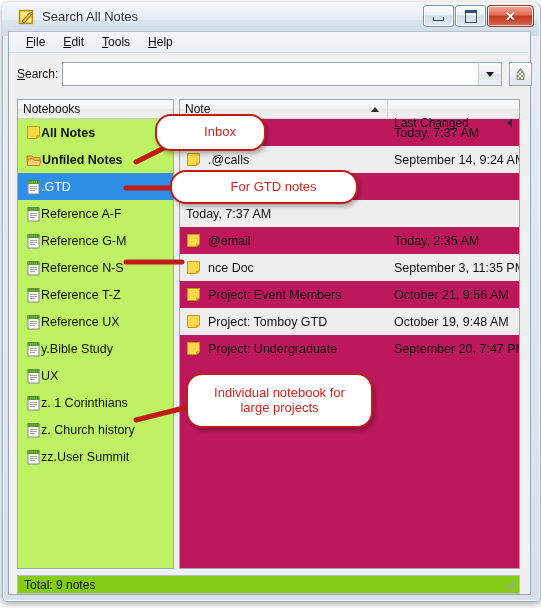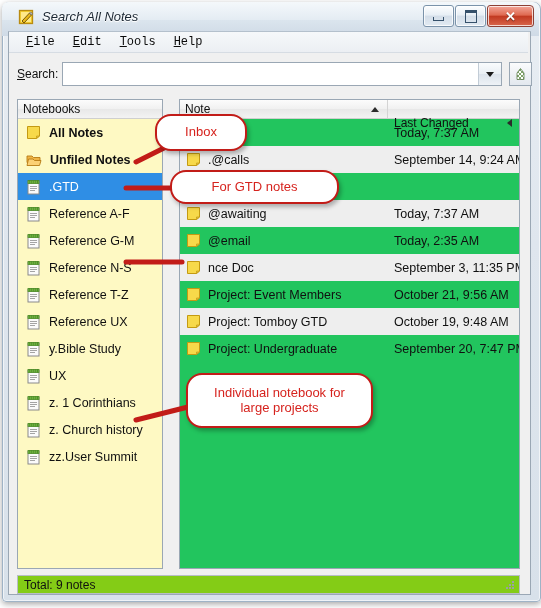--- a/index.html
+++ b/index.html
@@ -30,21 +30,20 @@
     position:absolute;left:0;top:0;width:537px;height:31px;
   }
   .title-icon{
     position:absolute;left:16px;top:7px;width:17px;height:17px;
   }
   .title-text{
     position:absolute;left:40px;top:7px;
     font-size:13px;color:#1b2733;
     text-shadow:0 0 3px #fff,0 0 5px #fff,0 1px 0 #fff;
     white-space:nowrap;
-    font-style:italic;
   }
   .wbtns{position:absolute;right:5px;top:3px;height:22px;display:flex;}
   .wbtn{
     width:29px;height:20px;margin-left:1px;
     border:1px solid #7b93aa;border-radius:3px;
     background:linear-gradient(to bottom,#fdfefe 0%,#e7eef5 46%,#d3dde8 50%,#e2eaf2 100%);
     display:flex;align-items:center;justify-content:center;
     box-shadow:0 0 0 1px rgba(255,255,255,.75) inset;
   }
   .wbtn.close{
@@ -62,21 +61,21 @@
     border:1px solid #9aa7b4;border-top:1px solid #b4c0cc;
   }
 
   .menubar{
     position:absolute;left:0;top:0;width:519px;height:21px;
     background:linear-gradient(to bottom,#f6f8fa 0%,#eceff3 100%);
     border-bottom:1px solid #d6dce3;
     display:flex;align-items:center;padding-left:8px;box-sizing:border-box;
   }
   .menu-item{
-    font-size:12px;color:#0b0b0b;padding:2px 9px;cursor:default;font-family:Liberation Mono, monospace;
+    font-size:12px;color:#0b0b0b;padding:2px 9px;cursor:default;
   }
   .menu-item u{text-decoration:underline;}
 
   .searchbar{
     position:absolute;left:0;top:22px;width:519px;height:42px;
   }
   .search-label{
     position:absolute;left:8px;top:13px;font-size:12px;color:#101010;
   }
   .search-wrap{
@@ -95,45 +94,45 @@
   .caret-down{width:0;height:0;border-left:4px solid transparent;border-right:4px solid transparent;border-top:5px solid #1a1a1a;}
   .search-btn{
     position:absolute;left:500px;top:8px;width:23px;height:24px;
     background:linear-gradient(to bottom,#fbfcfd 0%,#eef1f5 50%,#e3e8ee 100%);
     border:1px solid #9aa7b4;box-sizing:border-box;
     display:flex;align-items:center;justify-content:center;
   }
 
   
   .nb-pane{
-    position:absolute;left:8px;top:67px;width:146px;height:470px;
-    background:#fef9c3;border:1px solid #9aa7b4;box-sizing:border-box;overflow:hidden;
+    position:absolute;left:8px;top:67px;width:157px;height:470px;
+    background:#bef264;border:1px solid #9aa7b4;box-sizing:border-box;overflow:hidden;
   }
   .list-pane{
     position:absolute;left:170px;top:67px;width:341px;height:470px;
-    background:#22c55e;border:1px solid #9aa7b4;box-sizing:border-box;overflow:hidden;
+    background:#be185d;border:1px solid #9aa7b4;box-sizing:border-box;overflow:hidden;
   }
   .col-head{
     height:19px;background:linear-gradient(to bottom,#fcfcfc 0%,#f1f1f1 48%,#e8e8e8 52%,#f3f3f3 100%);
     border-bottom:1px solid #cfcfcf;display:flex;align-items:center;
     font-size:12px;color:#101010;box-sizing:border-box;
   }
   .col-head .c1{flex:1;padding-left:5px;display:flex;align-items:center;justify-content:space-between;border-right:1px solid #d4d4d4;height:100%;box-sizing:border-box;}
   .col-head .c2{width:131px;padding-left:6px;display:flex;align-items:center;justify-content:space-between;height:100%;box-sizing:border-box;margin-top:28px;}
   .sort-up{width:0;height:0;border-left:4px solid transparent;border-right:4px solid transparent;border-bottom:5px solid #2b2b2b;margin-right:8px;}
   .sort-left{width:0;height:0;border-top:4px solid transparent;border-bottom:4px solid transparent;border-right:5px solid #2b2b2b;margin-right:7px;}
 
   
   .nb-row{
     height:27px;display:flex;align-items:center;padding-left:8px;box-sizing:border-box;
     font-size:12.5px;color:#101010;
   }
   .nb-row.bold{font-weight:bold;}
   .nb-row.sel{background:#2f8ee5;color:#ffffff;}
-  .nb-row .lbl{margin-left:8px;white-space:nowrap;}
+  .nb-row .lbl{margin-left:0;white-space:nowrap;}
 
   
   .note-row{
     height:27px;display:flex;align-items:center;box-sizing:border-box;font-size:12.5px;color:#101010;
   }
   .note-row.alt{background:#eeeeee;}
   .note-row .nname{flex:1;display:flex;align-items:center;padding-left:6px;overflow:hidden;white-space:nowrap;}
   .note-row .nname .lbl{margin-left:7px;}
   .note-row .ndate{width:131px;padding-left:6px;white-space:nowrap;box-sizing:border-box;}
 
@@ -146,21 +145,21 @@
   .status-text{font-size:12px;color:#101010;padding-left:6px;}
   .grip{position:absolute;right:3px;bottom:2px;width:12px;height:12px;}
 
   
   .callout{
     position:absolute;
     background:#ffffff;border:2px solid #c21c18;border-radius:16px;
     color:#d6231e;font-size:13px;text-align:center;
     display:flex;align-items:center;justify-content:center;
     box-shadow:2px 3px 4px rgba(0,0,0,.28);
-    line-height:1.15;z-index:40;
+    line-height:1.15;z-index:40;padding-left:19px;
   }
   .tail{position:absolute;z-index:39;}
 
   svg{display:block;}
 </style>
 </head>
 <body>
 
 <div id="app">
 
@@ -522,29 +521,20 @@
               <span>
                 <svg width="15" height="15" viewBox="0 0 15 15">
                   <path d="M1.5 1.5 H13.5 V11 L10.5 13.5 H1.5 Z" fill="#f7d94a" stroke="#c49a12" stroke-width="1"></path>
                   <path d="M13.5 11 L10.5 13.5 L10.5 11 Z" fill="#e2c23c" stroke="#c49a12" stroke-width=".7"></path>
                 </svg>
               </span>
               <span class="lbl"></span>
             </div>
           </div>
           <div class="note-row alt">
-            <div class="nname">
-              <span>
-                <svg width="15" height="15" viewBox="0 0 15 15">
-                  <path d="M1.5 1.5 H13.5 V11 L10.5 13.5 H1.5 Z" fill="#f7d94a" stroke="#c49a12" stroke-width="1"></path>
-                  <path d="M13.5 11 L10.5 13.5 L10.5 11 Z" fill="#e2c23c" stroke="#c49a12" stroke-width=".7"></path>
-                </svg>
-              </span>
-              <span class="lbl">@awaiting</span>
-            </div>
             <div class="ndate">Today, 7:37 AM</div>
           </div>
           <div class="note-row">
             <div class="nname">
               <span>
                 <svg width="15" height="15" viewBox="0 0 15 15">
                   <path d="M1.5 1.5 H13.5 V11 L10.5 13.5 H1.5 Z" fill="#f7d94a" stroke="#c49a12" stroke-width="1"></path>
                   <path d="M13.5 11 L10.5 13.5 L10.5 11 Z" fill="#e2c23c" stroke="#c49a12" stroke-width=".7"></path>
                 </svg>
               </span>

